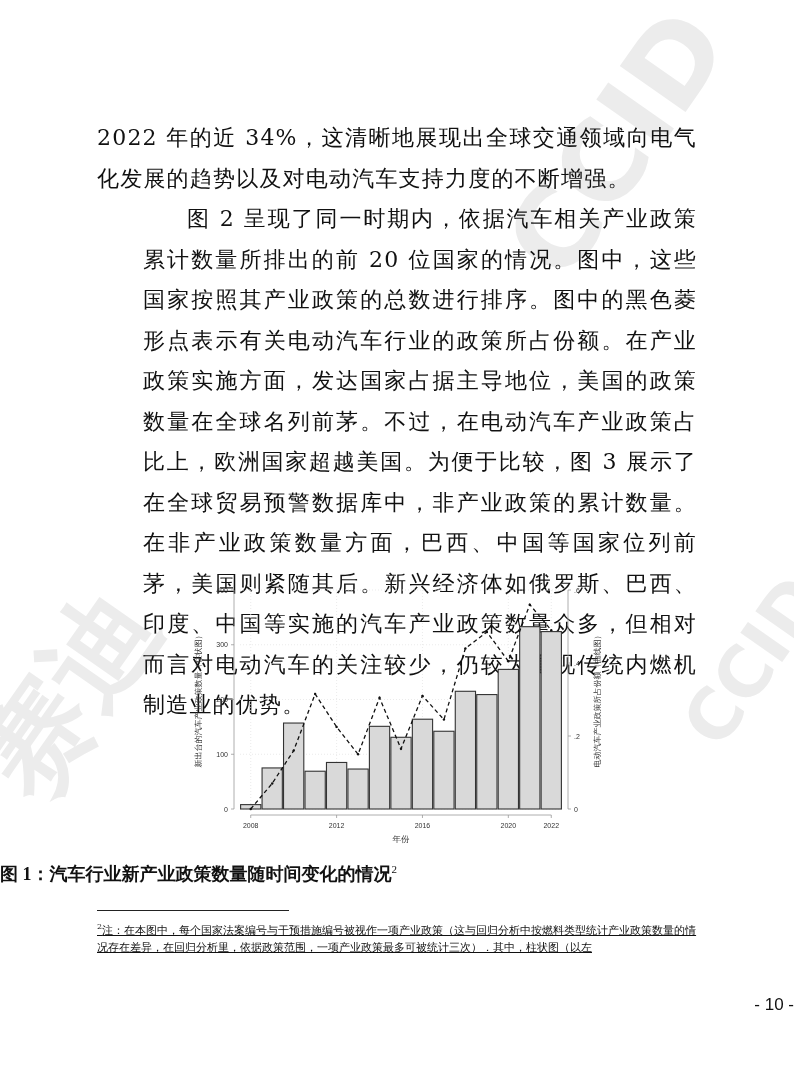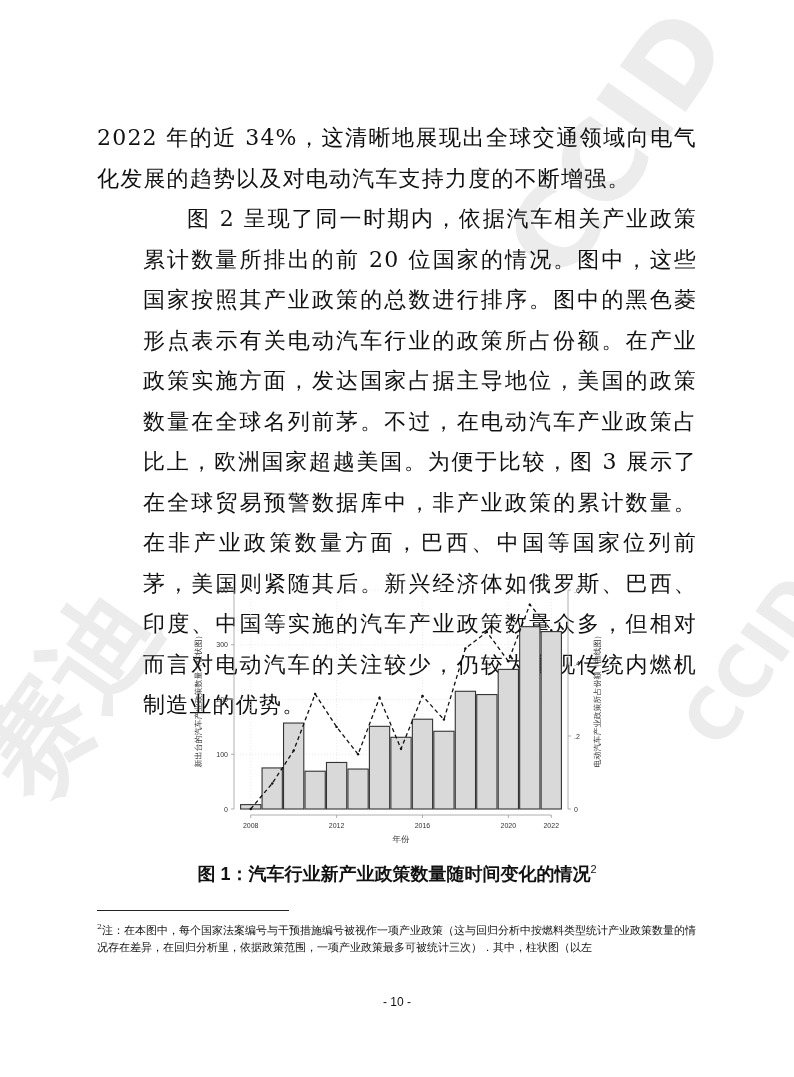--- a/index.html
+++ b/index.html
@@ -5,26 +5,26 @@
   html, body { margin: 0; padding: 0; background: #ffffff; }
   body { width: 794px; height: 1077px; position: relative; overflow: hidden; font-family: "DejaVu Serif", "Liberation Serif", serif; color: #111; }
   .watermark { position: absolute; color: #ececec; font-family: "DejaVu Sans", sans-serif; font-weight: bold; pointer-events: none; user-select: none; }
   .wm1 { left: 470px; top: 80px; font-size: 110px; transform: rotate(-55deg); }
   .wm2 { left: -40px; top: 620px; font-size: 110px; transform: rotate(-55deg); }
   .wm3 { left: 660px; top: 620px; font-size: 70px; transform: rotate(-55deg); }
   .page { position: absolute; left: 97px; top: 118px; width: 600px; }
   .para { font-size: 22px; line-height: 40.5px; letter-spacing: 1.2px; text-align: justify; margin: 0; }
   .indent { text-indent: 44px; margin-left: 46px; }
   .figure { position: absolute; left: 190px; top: 580px; width: 420px; height: 270px; }
-  .caption { position: absolute; left: 0; width: 794px; top: 862px; text-align: center; font-family: Liberation Sans, sans-serif; font-size: 18px; font-weight: bold; }
+  .caption { position: absolute; left: 0; width: 794px; top: 862px; text-align: left; font-family: Liberation Serif, serif; font-size: 18px; font-weight: bold; }
   .caption sup { font-size: 11px; font-weight: normal; }
   .fn-rule { position: absolute; left: 97px; top: 910px; width: 192px; height: 1px; background: #222; }
-  .footnote { position: absolute; left: 97px; top: 918px; width: 600px; font-size: 11px; line-height: 17px; font-family: "DejaVu Serif", serif; }
+  .footnote { position: absolute; left: 97px; top: 918px; width: 600px; font-size: 11px; line-height: 17px; font-family: "DejaVu Serif", serif; text-decoration: underline; }
   .footnote sup { font-size: 8px; }
-  .page-num { position: absolute; left: 0; width: 794px; top: 995px; text-align: center; font-family: "Liberation Sans", sans-serif; font-size: 12px; }
+  .page-num { position: absolute; left: 0; width: 794px; top: 995px; text-align: right; font-family: "Liberation Sans", sans-serif; font-size: 17px; }
   svg text { font-family: "Liberation Sans", sans-serif; }
 </style>
 </head>
 <body>
 
 <div class="watermark wm1">CCID</div>
 <div class="watermark wm2">赛迪</div>
 <div class="watermark wm3">CCID</div>
 
 <div class="page">

